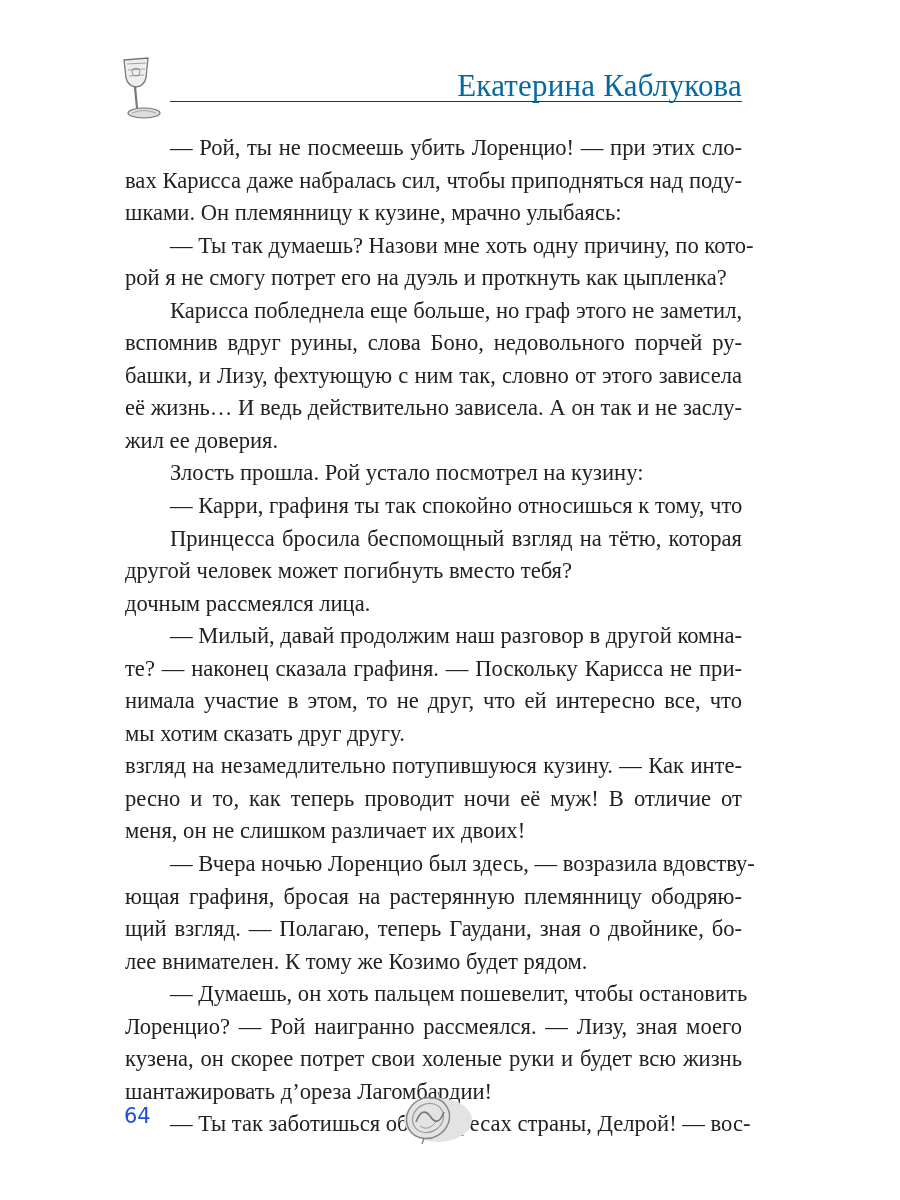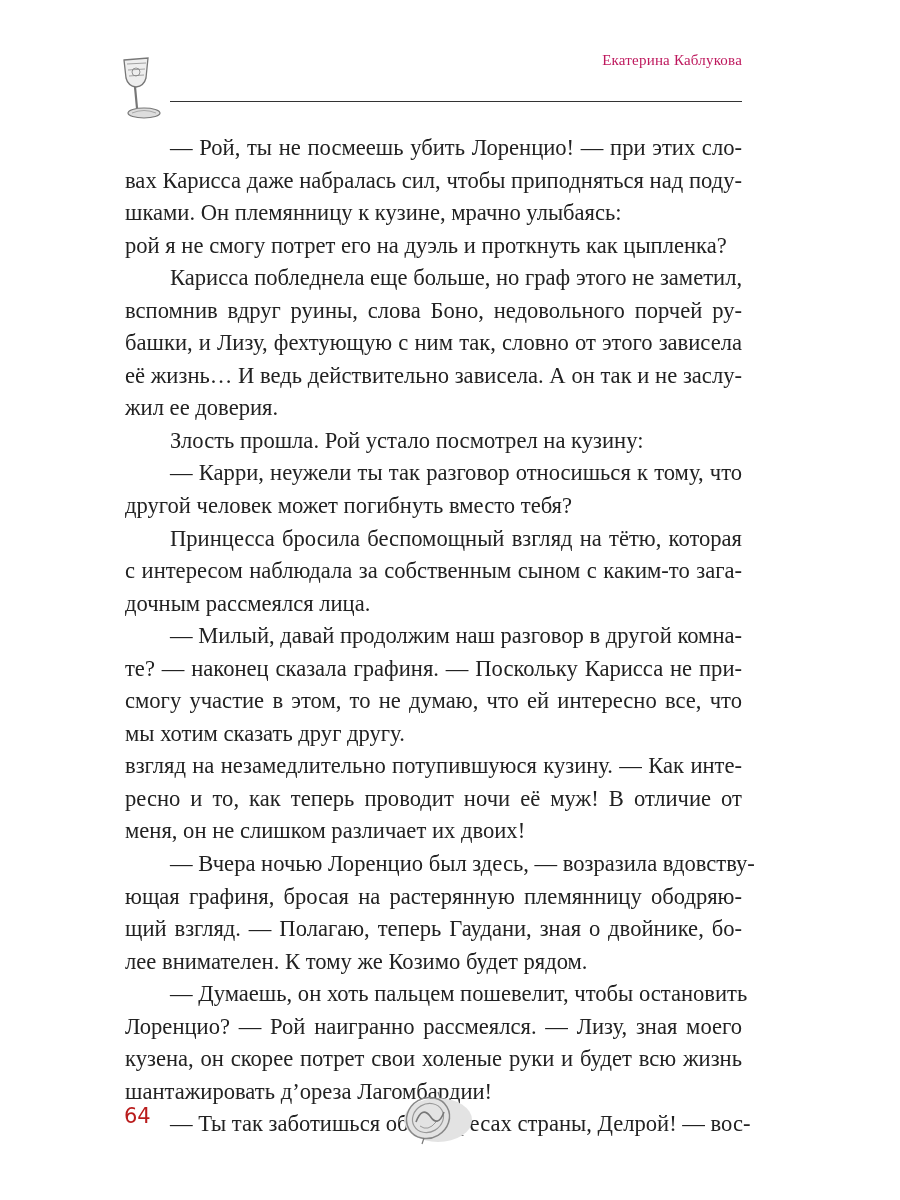--- a/index.html
+++ b/index.html
@@ -1,25 +1,25 @@
 <!DOCTYPE html>
 <html><head>
 <meta charset="utf-8">
 <style>
   html, body { margin: 0; padding: 0; background: #ffffff; }
   body { width: 900px; height: 1200px; position: relative; overflow: hidden; font-family: "Liberation Serif", "DejaVu Serif", serif; color: #222; }
   .header { position: absolute; left: 0; top: 0; width: 900px; height: 120px; }
   .goblet { position: absolute; left: 118px; top: 56px; width: 48px; height: 66px; }
   .header-rule { position: absolute; left: 170px; top: 101px; width: 572px; height: 1px; background: #333; }
-  .header-title { position: absolute; right: 158px; top: 52px; font-size: 15px; color: #be185d; letter-spacing: 0.2px; }
+  .header-title { position: absolute; right: 158px; top: 68px; font-size: 31px; color: #0369a1; letter-spacing: 0.2px; }
   .body-text { position: absolute; left: 125px; top: 132px; width: 617px; font-size: 22.6px; line-height: 32.55px; }
   .line { display: block; white-space: nowrap; text-align: justify; text-align-last: justify; height: 32.55px; }
   .line.last { text-align-last: left; }
   .line.indent { padding-left: 45px; }
-  .page-number { position: absolute; left: 124px; top: 1104px; font-family: "DejaVu Sans", sans-serif; font-size: 21px; color: #b91c1c; }
+  .page-number { position: absolute; left: 124px; top: 1104px; font-family: "DejaVu Sans", sans-serif; font-size: 21px; color: #1d4ed8; }
   .ornament { position: absolute; left: 392px; top: 1088px; width: 84px; height: 62px; }
 </style>
 </head>
 <body>
 
 <div class="header">
   <svg class="goblet" viewBox="0 0 48 66">
     <path d="M6 4 L30 2 L28 22 Q26 30 18 31 Q10 30 8 22 Z" fill="#eee" stroke="#777" stroke-width="1.3"></path>
     <path d="M9 8 L28 7 M10 14 L27 13 M11 20 L26 19" stroke="#999" stroke-width="0.9"></path>
     <circle cx="18" cy="16" r="4" fill="none" stroke="#888" stroke-width="0.9"></circle>
@@ -28,35 +28,35 @@
     <path d="M14 57 Q26 52 38 57" fill="none" stroke="#999" stroke-width="0.8"></path>
   </svg>
   <div class="header-rule"></div>
   <div class="header-title">Екатерина Каблукова</div>
 </div>
 
 <div class="body-text" id="body-text">
     <span class="line indent">— Рой, ты не посмеешь убить Лоренцио! — при этих сло-</span>
     <span class="line">вах Карисса даже набралась сил, чтобы приподняться над поду-</span>
     <span class="line last">шками. Он племянницу к кузине, мрачно улыбаясь:</span>
+    <span class="line indent">— Ты так думаешь? Назови мне хоть одну причину, по кото-</span>
     <span class="line last">рой я не смогу потрет его на дуэль и проткнуть как цыпленка?</span>
     <span class="line indent">Карисса побледнела еще больше, но граф этого не заметил,</span>
     <span class="line">вспомнив вдруг руины, слова Боно, недовольного порчей ру-</span>
     <span class="line">башки, и Лизу, фехтующую с ним так, словно от этого зависела</span>
     <span class="line">её жизнь… И ведь действительно зависела. А он так и не заслу-</span>
     <span class="line last">жил ее доверия.</span>
     <span class="line indent last">Злость прошла. Рой устало посмотрел на кузину:</span>
-    <span class="line indent">— Карри, неужели ты так разговор относишься к тому, что</span>
+    <span class="line indent">— Карри, графиня ты так спокойно относишься к тому, что</span>
+    <span class="line indent">Принцесса бросила беспомощный взгляд на тётю, которая</span>
     <span class="line last">другой человек может погибнуть вместо тебя?</span>
-    <span class="line indent">Принцесса бросила беспомощный взгляд на тётю, которая</span>
-    <span class="line">с интересом наблюдала за собственным сыном с каким-то зага-</span>
     <span class="line last">дочным рассмеялся лица.</span>
     <span class="line indent">— Милый, давай продолжим наш разговор в другой комна-</span>
     <span class="line">те? — наконец сказала графиня. — Поскольку Карисса не при-</span>
-    <span class="line">смогу участие в этом, то не думаю, что ей интересно все, что</span>
+    <span class="line">нимала участие в этом, то не друг, что ей интересно все, что</span>
     <span class="line last">мы хотим сказать друг другу.</span>
     <span class="line">взгляд на незамедлительно потупившуюся кузину. — Как инте-</span>
     <span class="line">ресно и то, как теперь проводит ночи её муж! В отличие от</span>
     <span class="line last">меня, он не слишком различает их двоих!</span>
     <span class="line indent">— Вчера ночью Лоренцио был здесь, — возразила вдовству-</span>
     <span class="line">ющая графиня, бросая на растерянную племянницу ободряю-</span>
     <span class="line">щий взгляд. — Полагаю, теперь Гаудани, зная о двойнике, бо-</span>
     <span class="line last">лее внимателен. К тому же Козимо будет рядом.</span>
     <span class="line indent">— Думаешь, он хоть пальцем пошевелит, чтобы остановить</span>
     <span class="line">Лоренцио? — Рой наигранно рассмеялся. — Лизу, зная моего</span>

